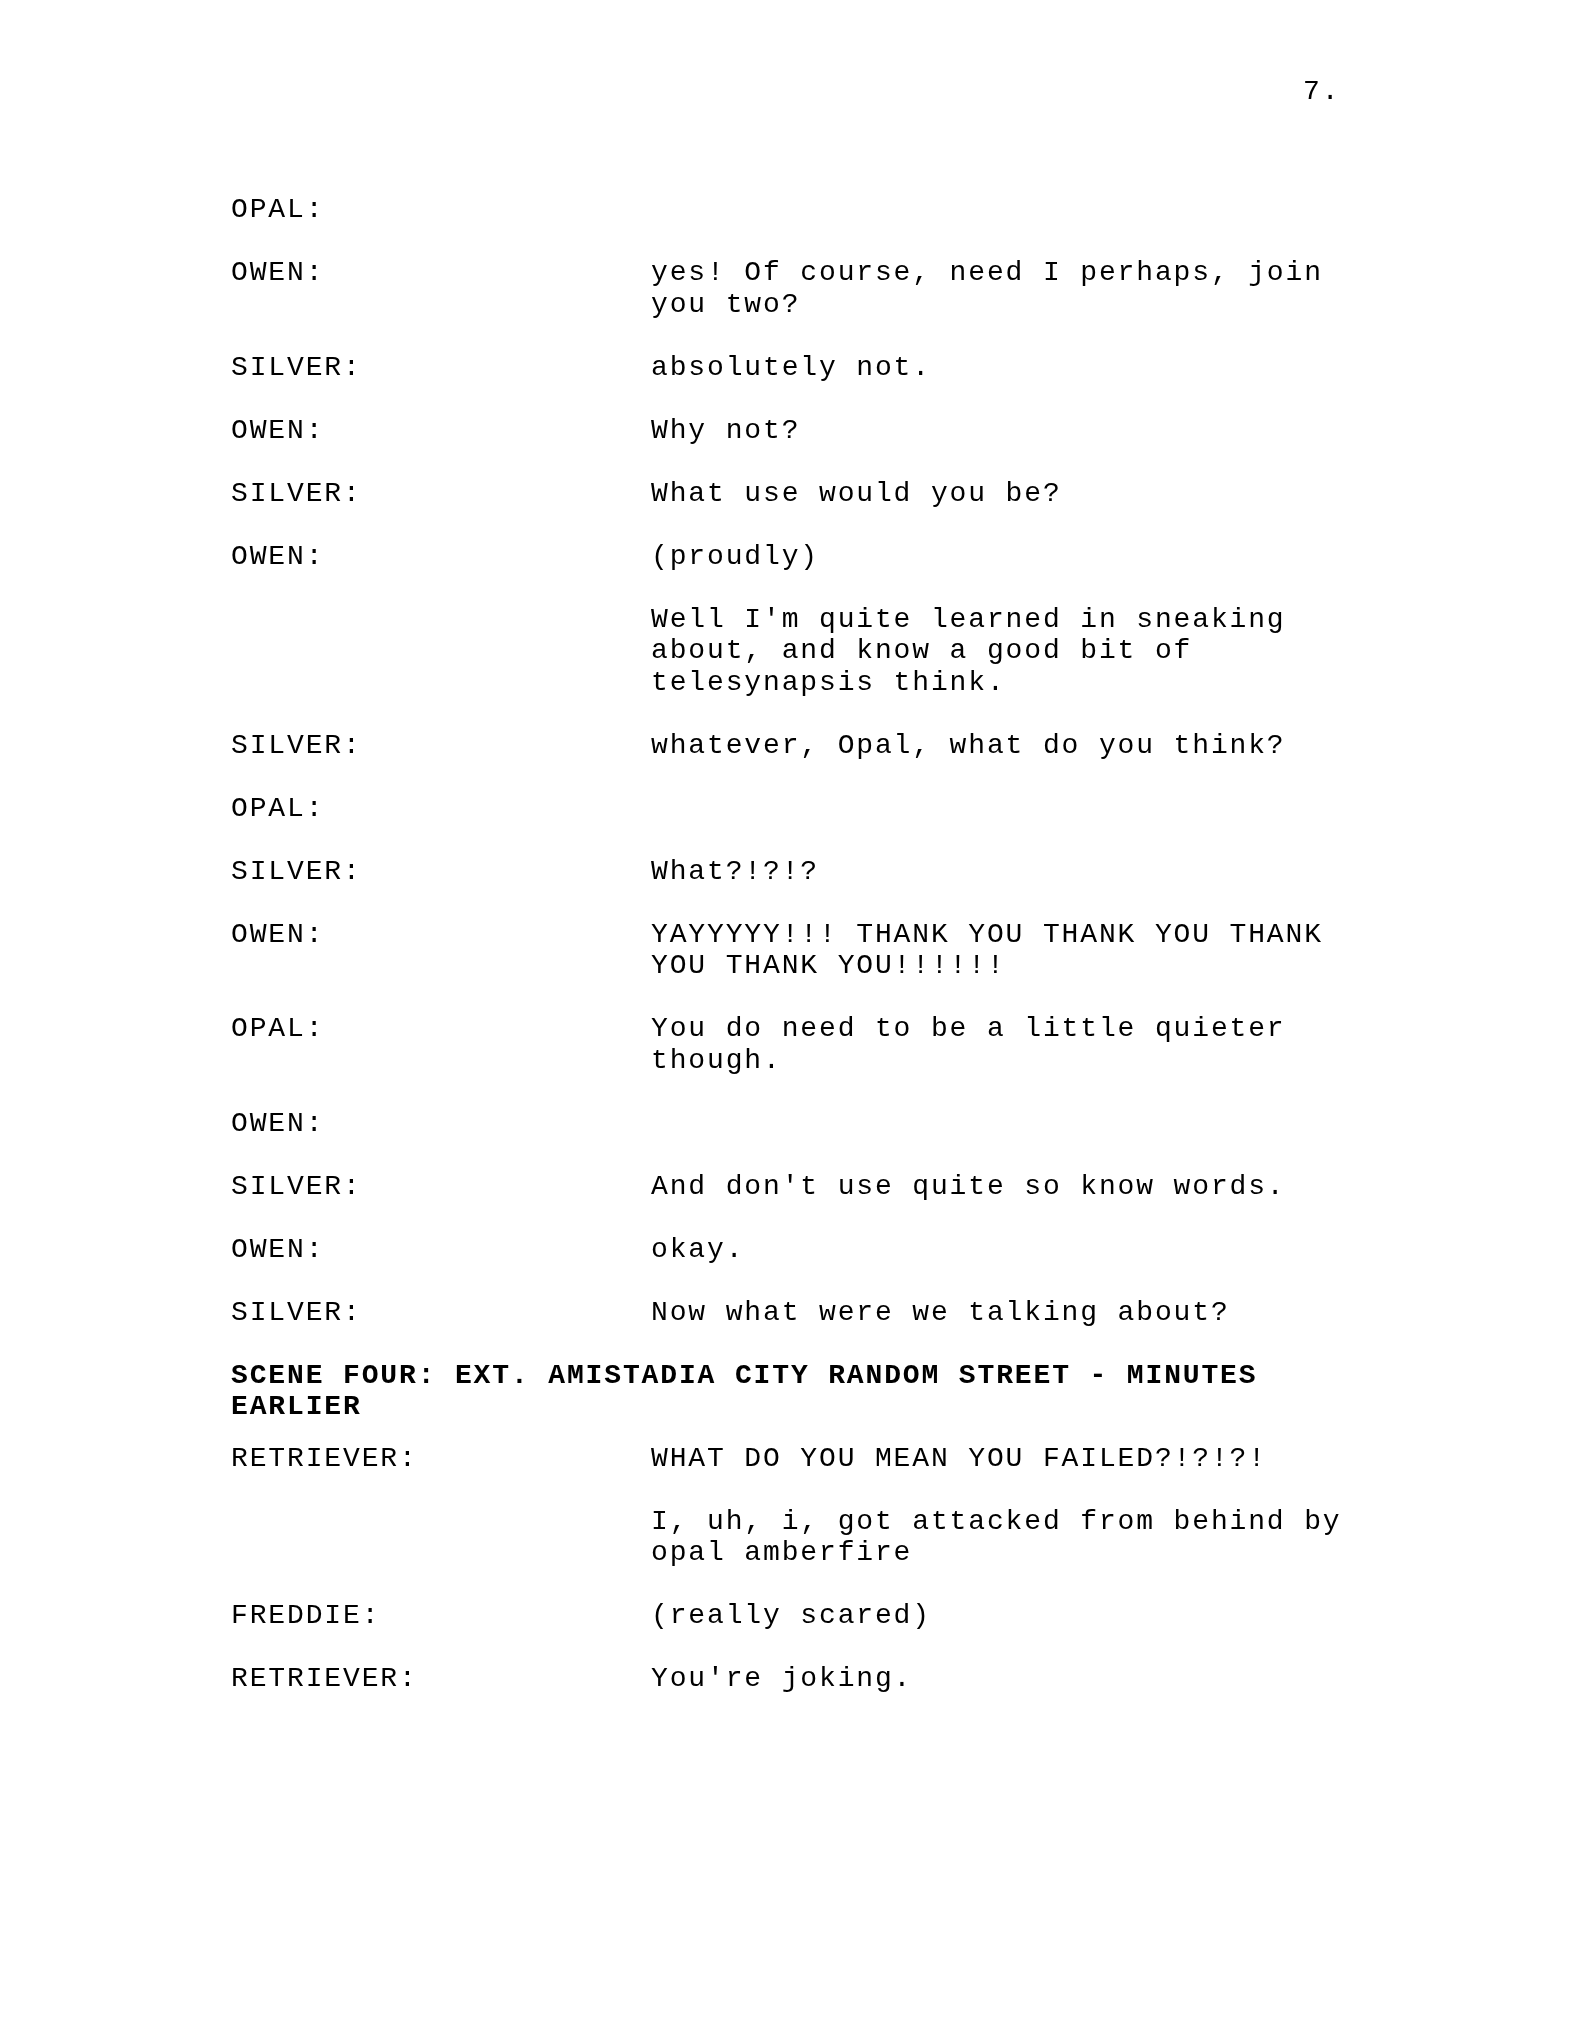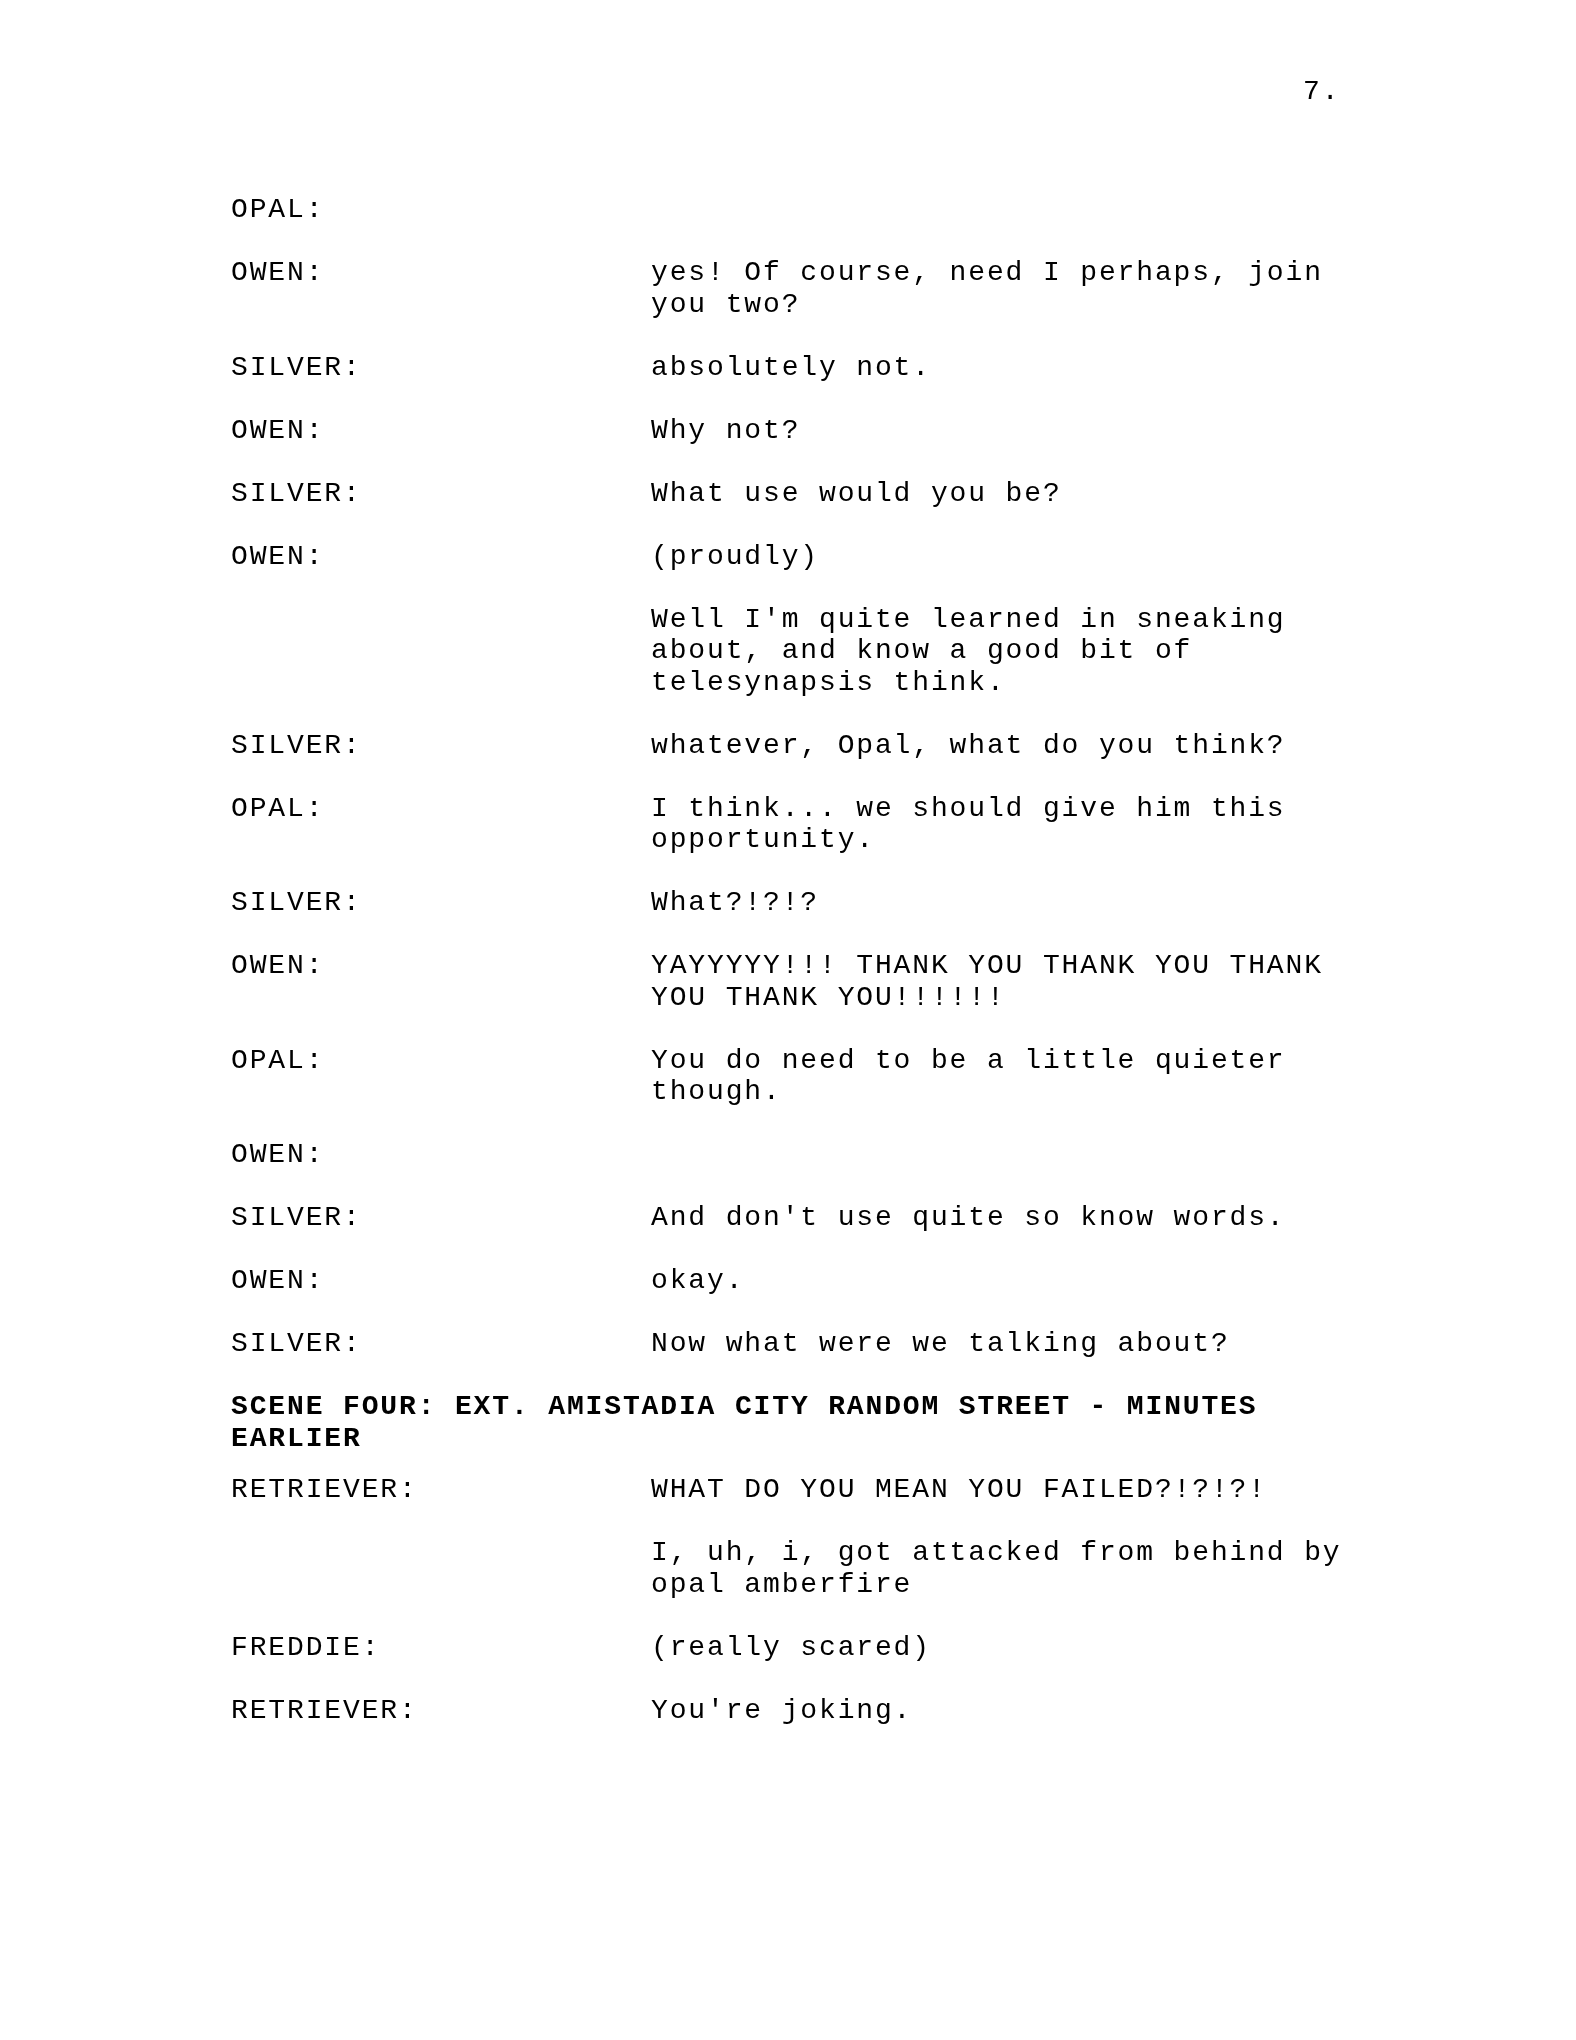--- a/index.html
+++ b/index.html
@@ -89,22 +89,20 @@
         <div class="dialogue">Well I'm quite learned in sneaking
 about, and know a good bit of
 telesynapsis think.</div>
       </div>
       <div class="block">
         <div class="speaker">SILVER:</div>
         <div class="dialogue">whatever, Opal, what do you think?</div>
       </div>
       <div class="block">
         <div class="speaker">OPAL:</div>
-        <div class="dialogue">I think... we should give him this
-opportunity.</div>
       </div>
       <div class="block">
         <div class="speaker">SILVER:</div>
         <div class="dialogue">What?!?!?</div>
       </div>
       <div class="block">
         <div class="speaker">OWEN:</div>
         <div class="dialogue">YAYYYYY!!! THANK YOU THANK YOU THANK
 YOU THANK YOU!!!!!!</div>
       </div>

